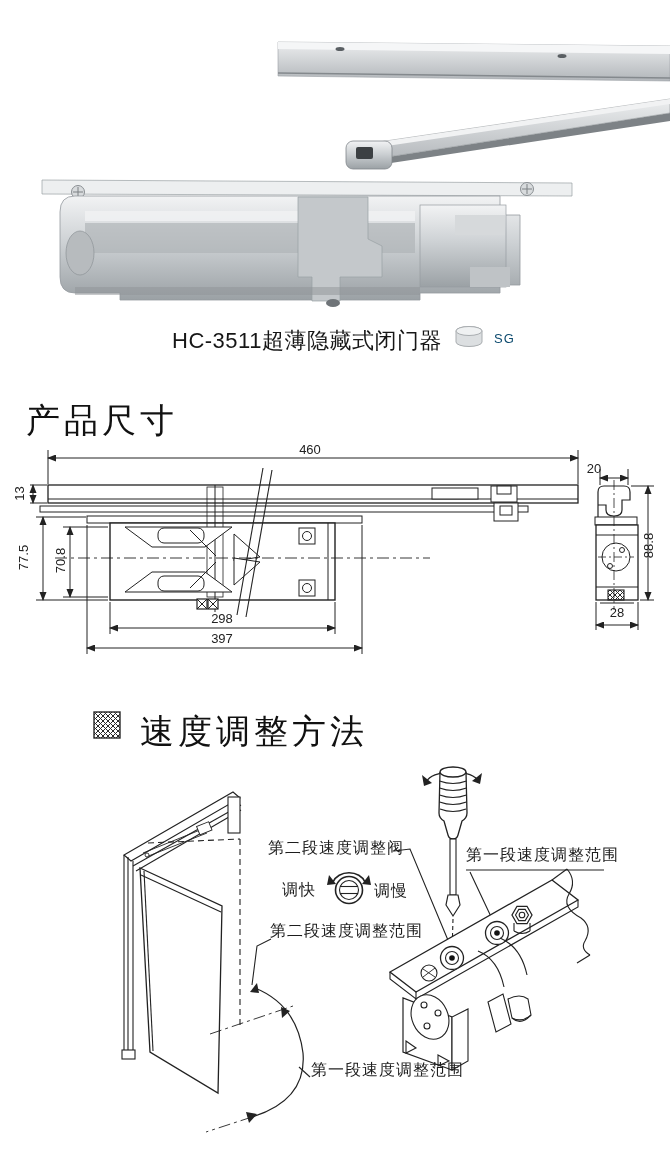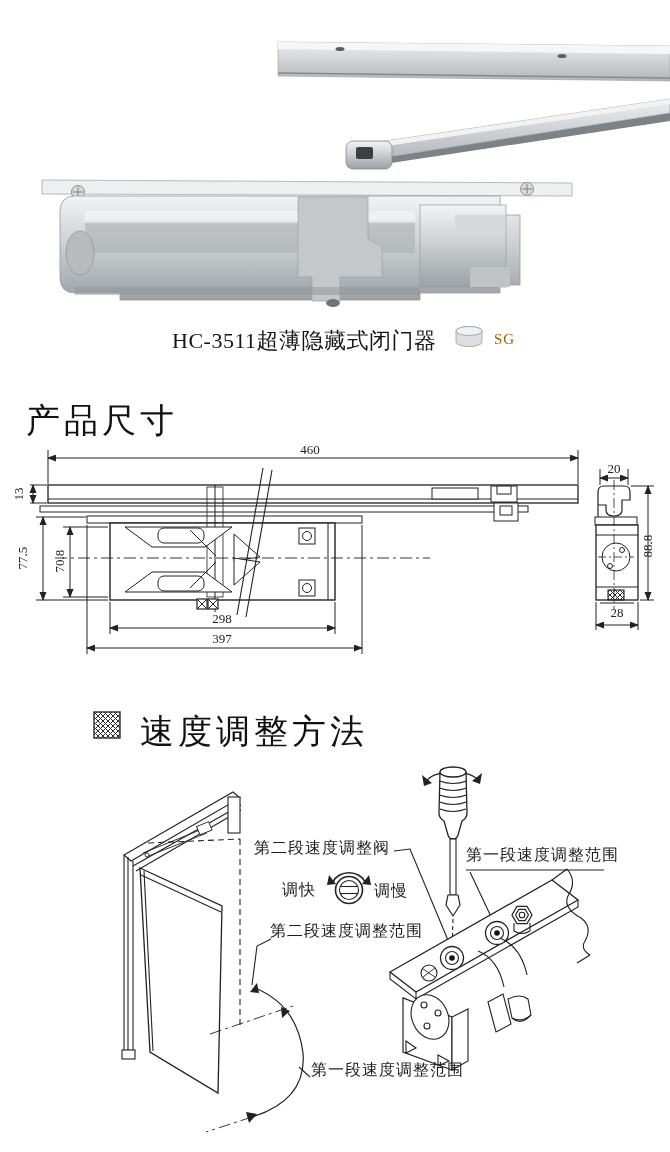--- a/index.html
+++ b/index.html
@@ -1,22 +1,22 @@
 <!DOCTYPE html>
 <html><head>
 <meta charset="utf-8">
 <style>
   html,body{margin:0;padding:0;background:#e8e8e8;}
   .page{position:relative;width:670px;height:1152px;background:#ffffff;overflow:hidden;
-        font-family:Liberation Serif, serif;color:#1a1a1a;}
+        font-family:Liberation Sans, sans-serif;color:#1a1a1a;}
   .abs{position:absolute;}
   svg{display:block;}
   
   .title{font-size:22px;letter-spacing:.5px;color:#161616;}
-  .sg{font-size:15px;letter-spacing:1px;color:#a16207;}
+  .sg{font-size:13px;letter-spacing:1px;color:#0c4a6e;}
   .h-sec{font-size:34px;letter-spacing:4px;color:#111;font-weight:500;}
   .dim{font-size:13px;color:#222;text-align:center;white-space:nowrap;}
   .rot{transform:rotate(-90deg);transform-origin:center center;}
   .cn{font-size:16px;letter-spacing:1px;color:#1d1d1d;white-space:nowrap;}
 </style>
 </head>
 <body>
 
 <div class="page">
 
@@ -201,21 +201,21 @@
           <line x1="648" y1="46" x2="648" y2="160" marker-start="url(#arS)" marker-end="url(#arE)"></line>
 
           <line x1="596" y1="162" x2="596" y2="190"></line>
             <line x1="638" y1="162" x2="638" y2="190"></line>
           <line x1="596" y1="185" x2="638" y2="185" marker-start="url(#arS)" marker-end="url(#arE)"></line>
         </g>
       </g>
     </svg>
 
     <span class="abs dim" style="left:285px;top:2px;width:50px">460</span>
-    <span class="abs dim" style="left:600px;top:21px;width:28px">20</span>
+    <span class="abs dim" style="left:580px;top:21px;width:28px">20</span>
     <span class="abs dim rot" style="left:6px;top:46px;width:26px">13</span>
     <span class="abs dim rot" style="left:5px;top:110px;width:36px">77.5</span>
     <span class="abs dim rot" style="left:42px;top:113px;width:36px">70.8</span>
     <span class="abs dim" style="left:200px;top:171px;width:44px">298</span>
     <span class="abs dim" style="left:200px;top:191px;width:44px">397</span>
     <span class="abs dim rot" style="left:628px;top:98px;width:40px">88.8</span>
     <span class="abs dim" style="left:600px;top:165px;width:34px">28</span>
   </div>
 
   <div>
@@ -326,21 +326,21 @@
             <circle cx="427" cy="271" r="3" fill="#fff"></circle>
           <polygon points="406,286 416,293 406,298" fill="#fff"></polygon>
           <polygon points="438,300 449,306 438,311" fill="#fff"></polygon>
           <polygon points="488,247 503,239 511,269 496,277" fill="#fff"></polygon>
           <path d="M508,244 Q520,238 528,244 L531,260 Q522,268 512,263 Z" fill="#fff"></path>
           <path d="M512,263 Q521,271 531,260"></path>
         </g>
       </g>
     </svg>
 
-    <span class="abs cn" style="left:254px;top:83px">第二段速度调整阀</span>
+    <span class="abs cn" style="left:268px;top:83px">第二段速度调整阀</span>
     <span class="abs cn" style="left:466px;top:90px">第一段速度调整范围</span>
     <span class="abs cn" style="left:282px;top:125px">调快</span>
     <span class="abs cn" style="left:374px;top:126px">调慢</span>
     <span class="abs cn" style="left:311px;top:305px">第一段速度调整范围</span>
     <span class="abs cn" style="left:270px;top:166px">第二段速度调整范围</span>
   </div>
 
 </div>
 
 </body></html>

